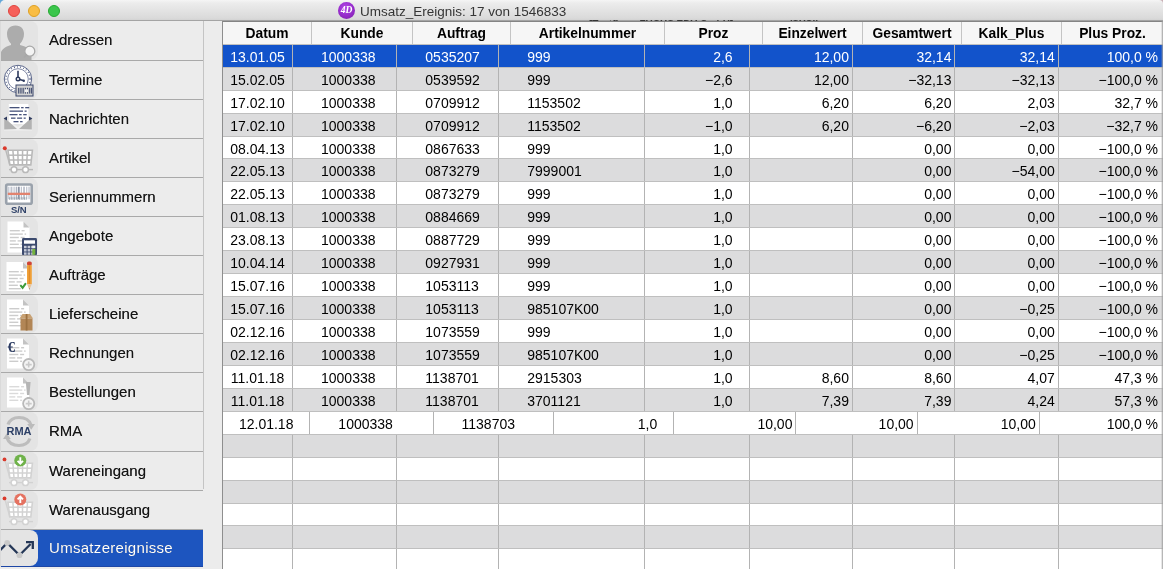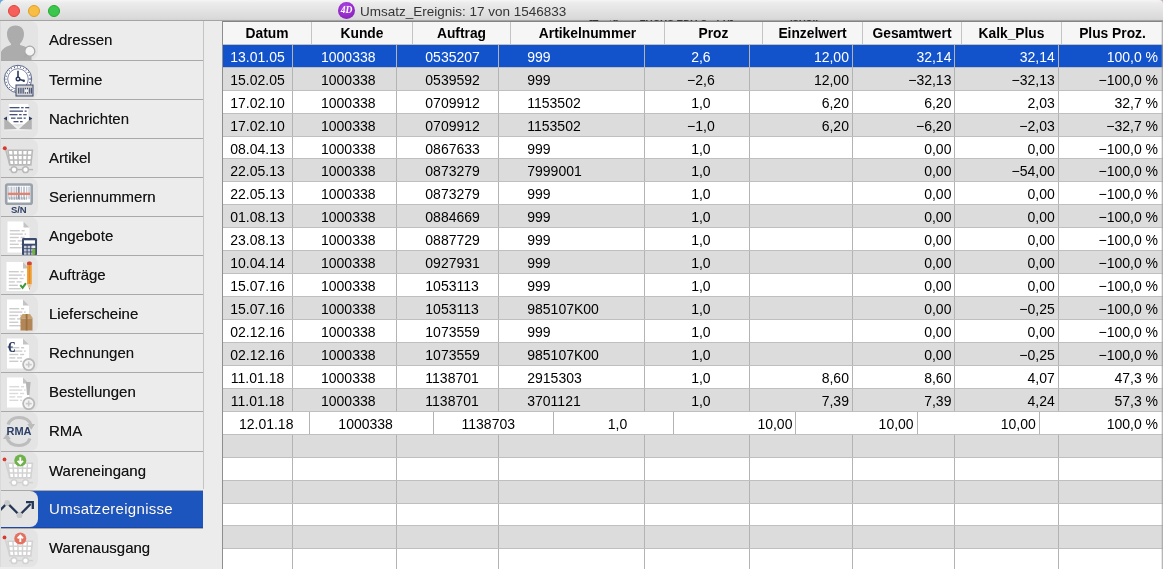--- a/index.html
+++ b/index.html
@@ -42,21 +42,21 @@
 .row { display:flex; height:22.95px; border-bottom:1px solid #bfbfbf; background:#fff;gap:24px; }
 .row.g { background:#dcdcdd; }
 .row.sel { background:#1253cb; }
 .row .c { font-size:14px; color:#000; line-height:24.2px; border-right:1px solid #b3b3b3;
   white-space:nowrap; overflow:hidden; }
 .row.sel .c { color:#fff; }
 .c.w1 { width:89px; text-align:center; }
 .c.w2 { width:101px; padding-left:4px; }
 .c.w3 { width:98px;  padding-left:4px; }
 .c.w4 { width:154px; padding-left:4px; }
-.c.w5 { width:98px;  text-align:center; padding-right:16px; }
+.c.w5 { width:98px;  text-align:right; padding-right:16px; }
 .c.w6 { width:100px; text-align:right; padding-right:3px; }
 .c.w7 { width:99px;  text-align:right; padding-right:3px; }
 .c.w8 { width:100px; text-align:right; padding-right:3px; }
 .c.w9 { width:101px; text-align:right; padding-right:5px; border-right:none; }
 </style>
 </head>
 <body>
 <div class="cornL"></div>
 <div class="cornR"></div>
 <div class="titlebar">
@@ -321,30 +321,20 @@
         <path d="M5,9.5 L9.8,26.9" stroke="#d2d2d2" stroke-width="1.4" fill="none"></path>
         <path d="M9,31.6 L33,31.6" stroke="#d2d2d2" stroke-width="1.4"></path>
         <circle cx="14" cy="31.7" r="2.9" fill="#fff" stroke="#d2d2d2" stroke-width="1.5"></circle>
         <circle cx="25.5" cy="31.7" r="2.9" fill="#fff" stroke="#d2d2d2" stroke-width="1.5"></circle>
 <circle cx="4.5" cy="8.4" r="1.9" fill="#da3a2c"></circle>
 <circle cx="20.3" cy="9.6" r="6" fill="#6fb24a"></circle>
 <path d="M20.3,6.3 L20.3,12 M17.6,9.8 L20.3,12.6 L23,9.8" fill="none" stroke="#ffffff" stroke-width="1.9"></path>
 </svg>
       <span class="slabel">Wareneingang</span>
     </div>
-<div class="sitem last">
-      <div class="plate"></div>
-      <svg width="38" height="39" viewBox="0 0 38 39">
-<path d="M-1,22.5 L7.2,13.9 L19.5,26.2 L30.6,15" fill="none" stroke="#253757" stroke-width="2.3"></path>
-<path d="M26,13.2 L32.8,13.2 L32.8,20" fill="none" stroke="#253757" stroke-width="2.3"></path>
-<circle cx="7.2" cy="13.9" r="2.9" fill="#c9c9c9"></circle>
-<circle cx="19.5" cy="26.2" r="2.9" fill="#c9c9c9"></circle>
-</svg>
-      <span class="slabel">Umsatzereignisse</span>
-    </div>
 <div class="sitem">
       <div class="plate"></div>
       <svg width="38" height="39" viewBox="0 0 38 39">
 <path d="M8,12.3 L32.4,12.3 L30.8,26.9 L9.8,26.9 Z" fill="#ffffff"></path>
         <path d="M12.9,12.3 L14.0,26.9" stroke="#d2d2d2" stroke-width="1.5"></path>
         <path d="M17.8,12.3 L18.2,26.9" stroke="#d2d2d2" stroke-width="1.5"></path>
         <path d="M22.6,12.3 L22.4,26.9" stroke="#d2d2d2" stroke-width="1.5"></path>
         <path d="M27.5,12.3 L26.6,26.9" stroke="#d2d2d2" stroke-width="1.5"></path>
         <path d="M8.5,17.2 L31.6,17.2" stroke="#d2d2d2" stroke-width="1.5"></path>
         <path d="M8.5,22.0 L31.6,22.0" stroke="#d2d2d2" stroke-width="1.5"></path>
@@ -352,20 +342,30 @@
         <path d="M5,9.5 L9.8,26.9" stroke="#d2d2d2" stroke-width="1.4" fill="none"></path>
         <path d="M9,31.6 L33,31.6" stroke="#d2d2d2" stroke-width="1.4"></path>
         <circle cx="14" cy="31.7" r="2.9" fill="#fff" stroke="#d2d2d2" stroke-width="1.5"></circle>
         <circle cx="25.5" cy="31.7" r="2.9" fill="#fff" stroke="#d2d2d2" stroke-width="1.5"></circle>
 <circle cx="4.5" cy="8.4" r="1.9" fill="#da3a2c"></circle>
 <circle cx="20.3" cy="9.6" r="6" fill="#e57261"></circle>
 <path d="M20.3,12.9 L20.3,7.2 M17.6,9.4 L20.3,6.6 L23,9.4" fill="none" stroke="#ffffff" stroke-width="1.9"></path>
 </svg>
       <span class="slabel">Warenausgang</span>
     </div>
+<div class="sitem last">
+      <div class="plate"></div>
+      <svg width="38" height="39" viewBox="0 0 38 39">
+<path d="M-1,22.5 L7.2,13.9 L19.5,26.2 L30.6,15" fill="none" stroke="#253757" stroke-width="2.3"></path>
+<path d="M26,13.2 L32.8,13.2 L32.8,20" fill="none" stroke="#253757" stroke-width="2.3"></path>
+<circle cx="7.2" cy="13.9" r="2.9" fill="#c9c9c9"></circle>
+<circle cx="19.5" cy="26.2" r="2.9" fill="#c9c9c9"></circle>
+</svg>
+      <span class="slabel">Umsatzereignisse</span>
+    </div>
 </div>
 <div class="tablewrap">
 <div class="thead">
       <div class="c w1">Datum</div>
       <div class="c w2">Kunde</div>
       <div class="c w3">Auftrag</div>
       <div class="c w4">Artikelnummer</div>
       <div class="c w5">Proz</div>
       <div class="c w6">Einzelwert</div>
       <div class="c w7">Gesamtwert</div>

